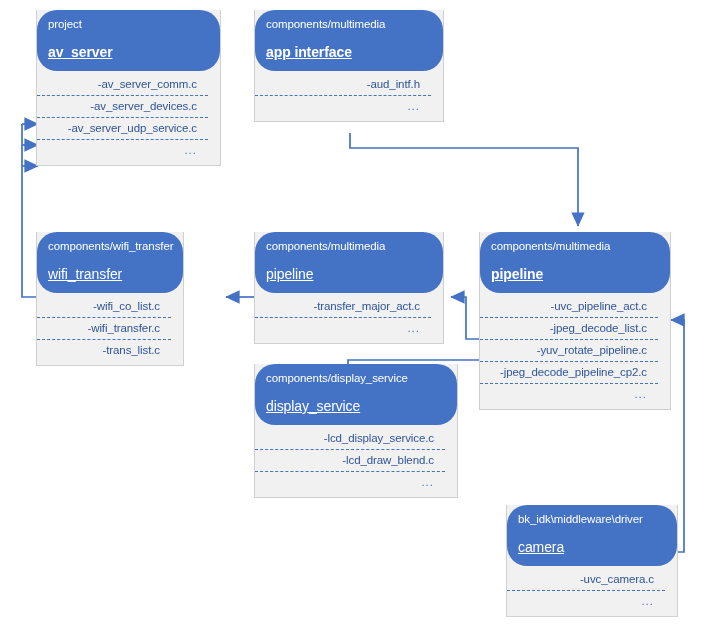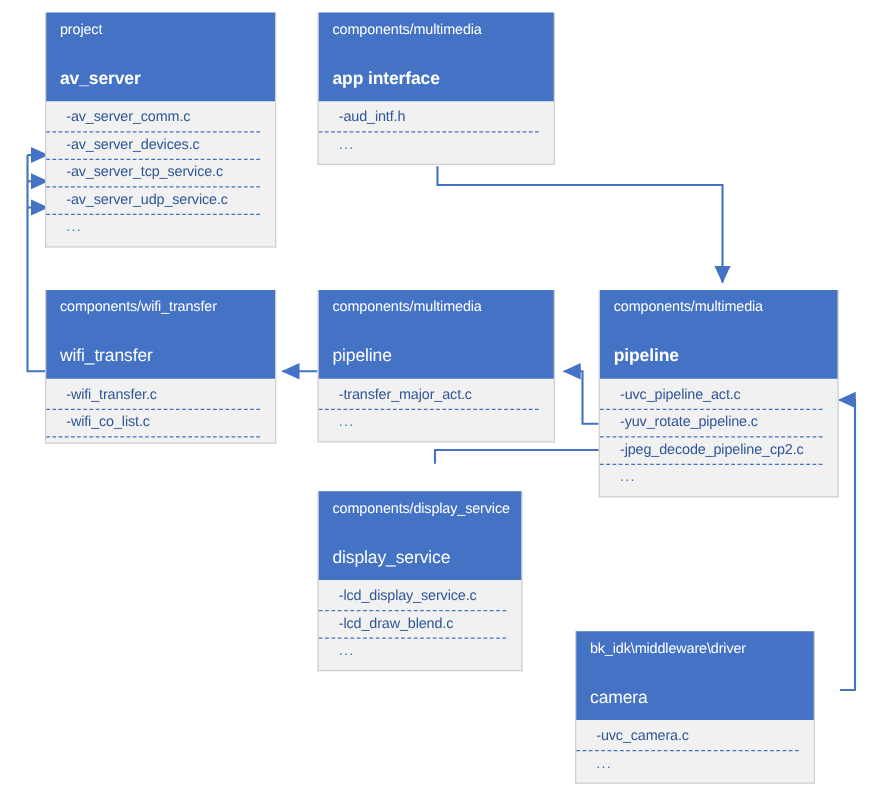--- a/index.html
+++ b/index.html
@@ -18,39 +18,42 @@
     box-sizing:border-box;
     background:#F1F1F1;
     border:1px solid #D0D0D0;
     border-top:none;
   }
   .node .hdr{
     background:#4472C4;
     color:#ffffff;
     padding:7px 11px 9px 11px;
     box-sizing:border-box;
+    border-radius:20px;
   }
   .node .pkg{
     font-size:11.5px;
     line-height:15px;
     color:#ffffff;
     white-space:nowrap;
     letter-spacing:-0.1px;
   }
   .node .title{
     font-size:14px;
     line-height:20px;
     color:#ffffff;
     white-space:nowrap;
-    margin-top:20px;
+    margin-top:10px;
     letter-spacing:-0.1px;
+    text-decoration:underline;
   }
   .node .title.bold{font-weight:bold;}
   .node .body{
     padding:3px 12px 4px 0;
+    text-align:right;
   }
   .node .row{
     font-size:11.5px;
     line-height:15px;
     color:#2F5597;
     padding:3px 11px 3px 16px;
     border-bottom:1px dashed #4472C4;
     white-space:nowrap;
     letter-spacing:-0.1px;
   }
@@ -96,45 +99,45 @@
   </svg>
 
   <div class="node" style="left:36px;top:10px;width:185px;">
     <div class="hdr">
       <div class="pkg">project</div>
       <div class="title bold">av_server</div>
     </div>
     <div class="body">
       <div class="row">-av_server_comm.c</div>
       <div class="row">-av_server_devices.c</div>
-      <div class="row">-av_server_tcp_service.c</div>
       <div class="row">-av_server_udp_service.c</div>
       <div class="row last ellipsis">...</div>
     </div>
   </div>
 
   <div class="node" style="left:254px;top:10px;width:190px;">
     <div class="hdr">
       <div class="pkg">components/multimedia</div>
       <div class="title bold">app interface</div>
     </div>
     <div class="body">
       <div class="row">-aud_intf.h</div>
       <div class="row last ellipsis">...</div>
     </div>
   </div>
 
-  <div class="node" style="left:36px;top:232px;width:185px;">
+  <div class="node" style="left:36px;top:232px;width:148px;">
     <div class="hdr">
       <div class="pkg">components/wifi_transfer</div>
       <div class="title">wifi_transfer</div>
     </div>
     <div class="body">
+      <div class="row">-wifi_co_list.c</div>
       <div class="row">-wifi_transfer.c</div>
-      <div class="row">-wifi_co_list.c</div>
+      <div class="row last">-trans_list.c</div>
     </div>
   </div>
 
   <div class="node" style="left:254px;top:232px;width:190px;">
     <div class="hdr">
       <div class="pkg">components/multimedia</div>
       <div class="title">pipeline</div>
     </div>
     <div class="body">
       <div class="row">-transfer_major_act.c</div>
@@ -142,39 +145,40 @@
     </div>
   </div>
 
   <div class="node" style="left:479px;top:232px;width:192px;">
     <div class="hdr">
       <div class="pkg">components/multimedia</div>
       <div class="title bold">pipeline</div>
     </div>
     <div class="body">
       <div class="row">-uvc_pipeline_act.c</div>
+      <div class="row">-jpeg_decode_list.c</div>
       <div class="row">-yuv_rotate_pipeline.c</div>
       <div class="row">-jpeg_decode_pipeline_cp2.c</div>
       <div class="row last ellipsis">...</div>
     </div>
   </div>
 
-  <div class="node" style="left:254px;top:393px;width:164px;">
+  <div class="node" style="left:254px;top:364px;width:204px;">
     <div class="hdr">
       <div class="pkg">components/display_service</div>
       <div class="title">display_service</div>
     </div>
     <div class="body">
       <div class="row">-lcd_display_service.c</div>
       <div class="row">-lcd_draw_blend.c</div>
       <div class="row last ellipsis">...</div>
     </div>
   </div>
 
-  <div class="node" style="left:460px;top:505px;width:192px;">
+  <div class="node" style="left:506px;top:505px;width:172px;">
     <div class="hdr">
       <div class="pkg">bk_idk\middleware\driver</div>
       <div class="title">camera</div>
     </div>
     <div class="body">
       <div class="row">-uvc_camera.c</div>
       <div class="row last ellipsis">...</div>
     </div>
   </div>
 

